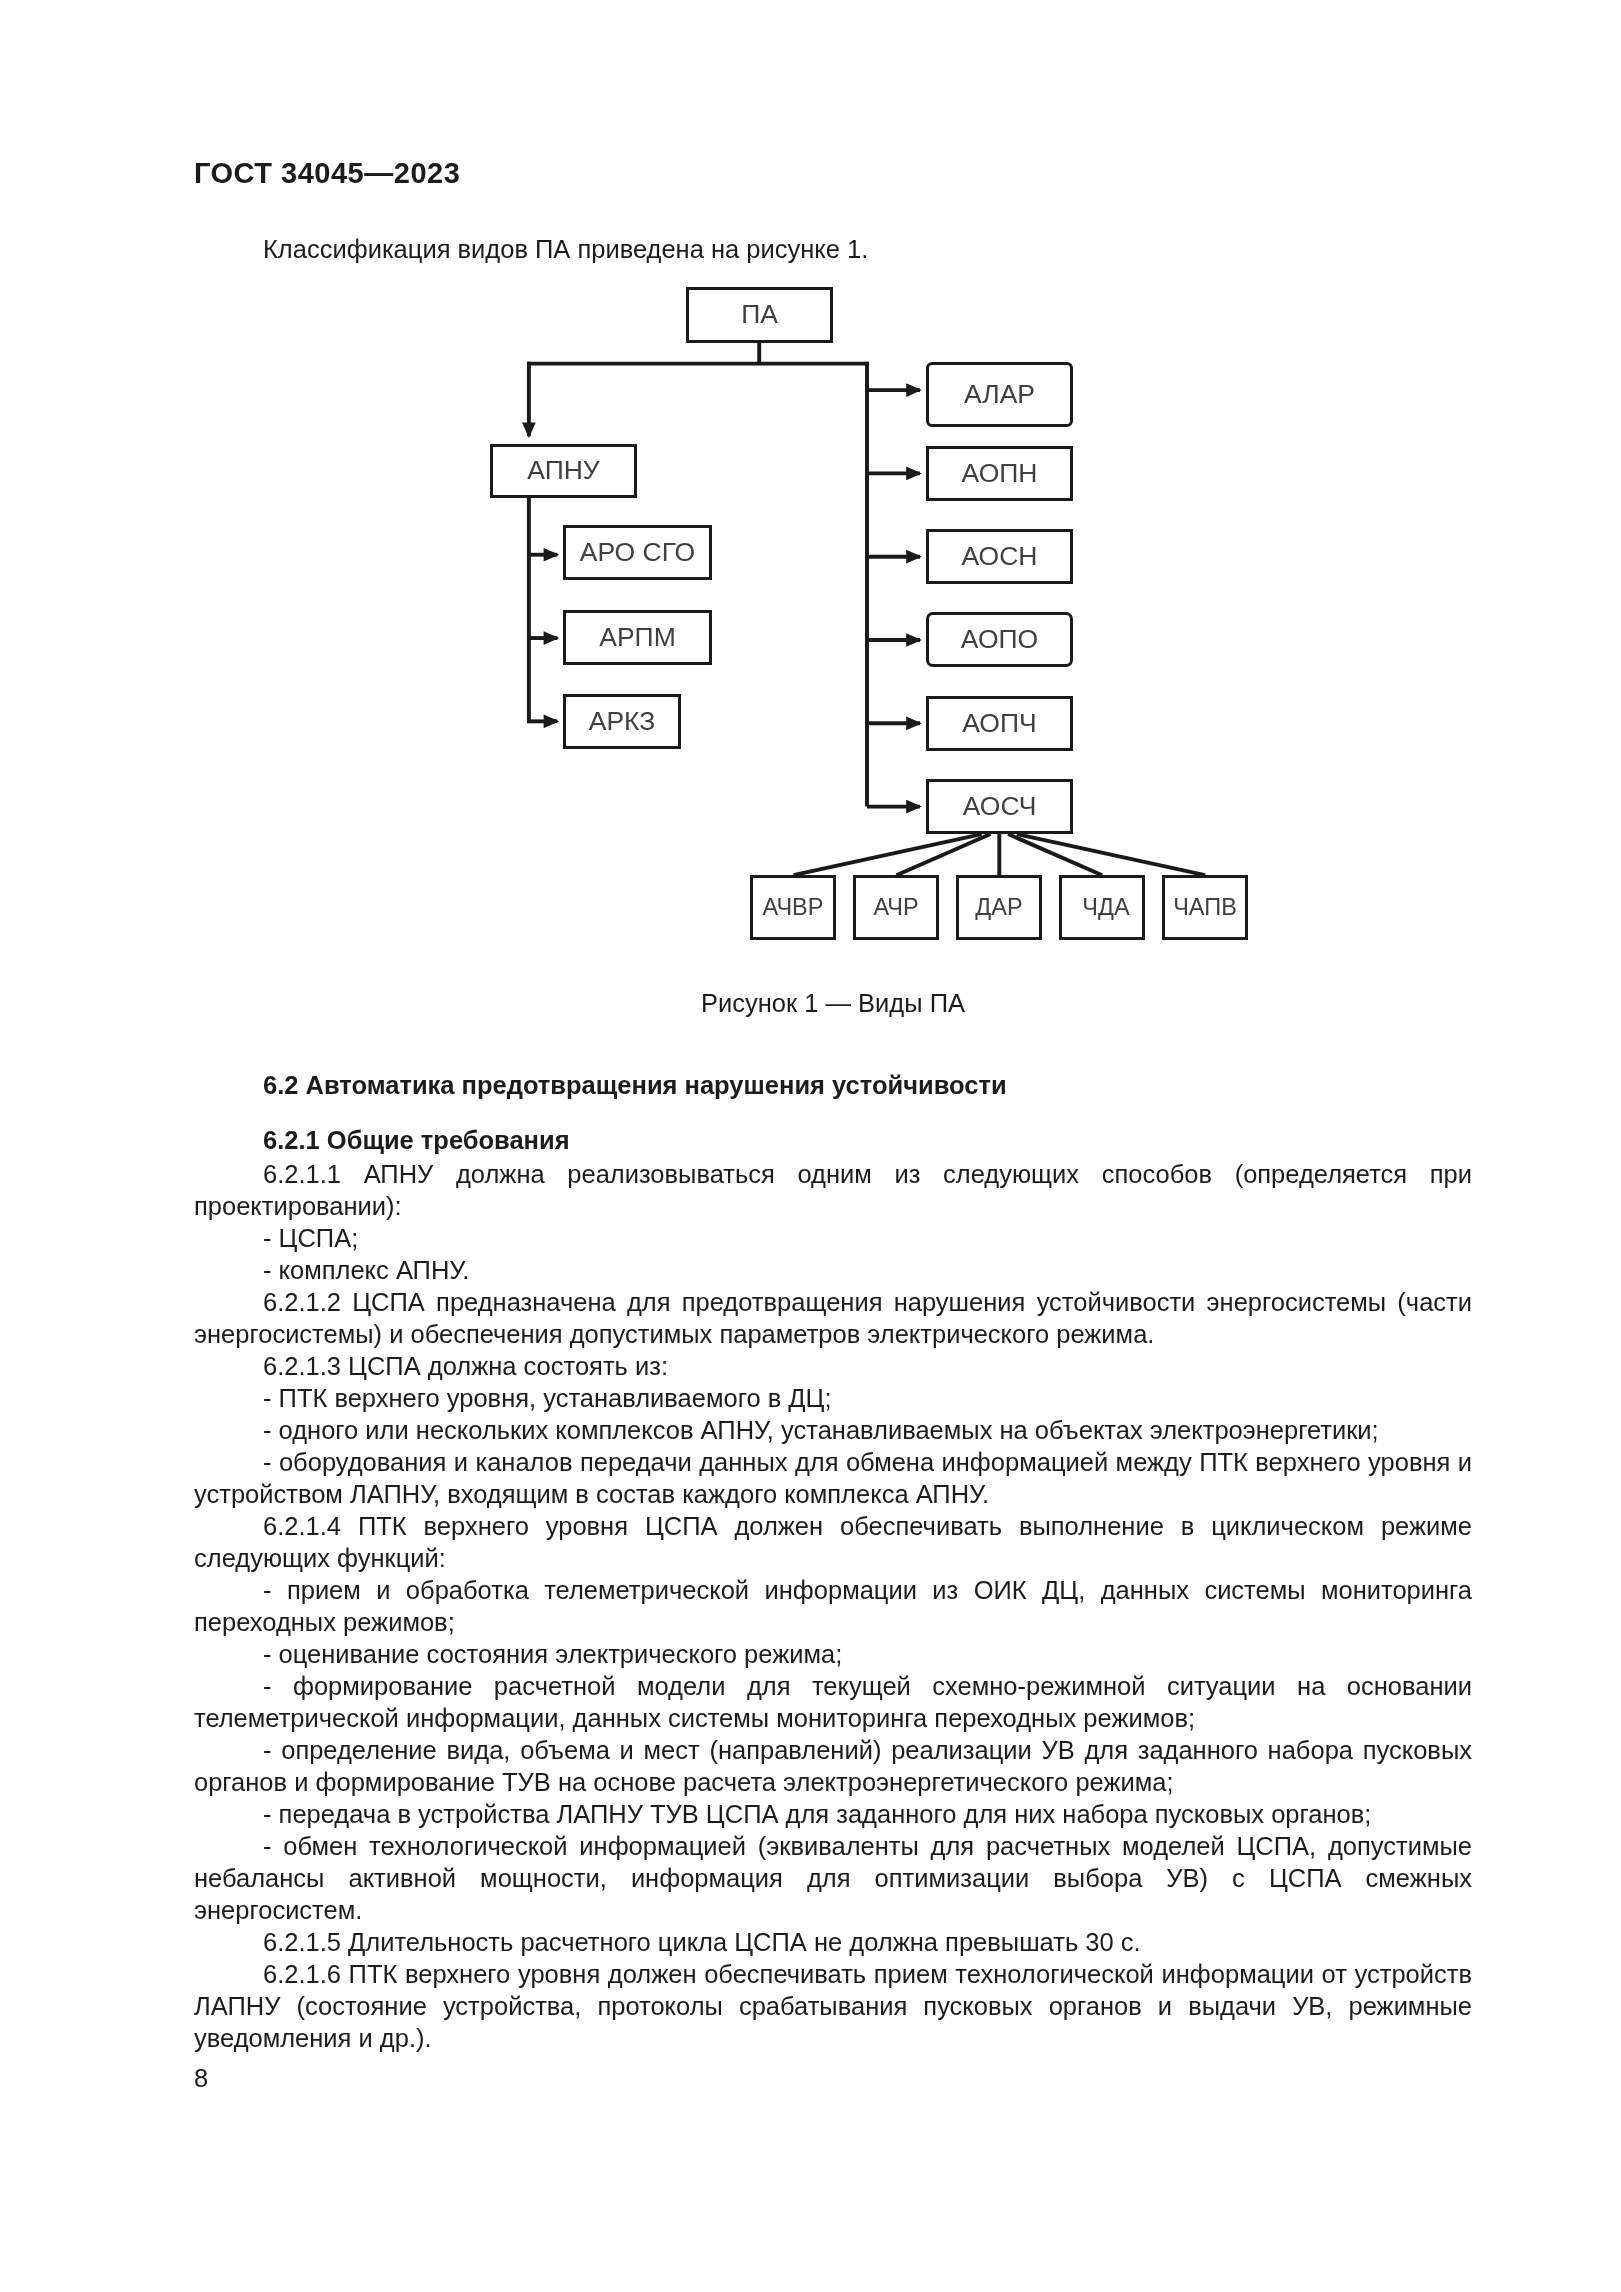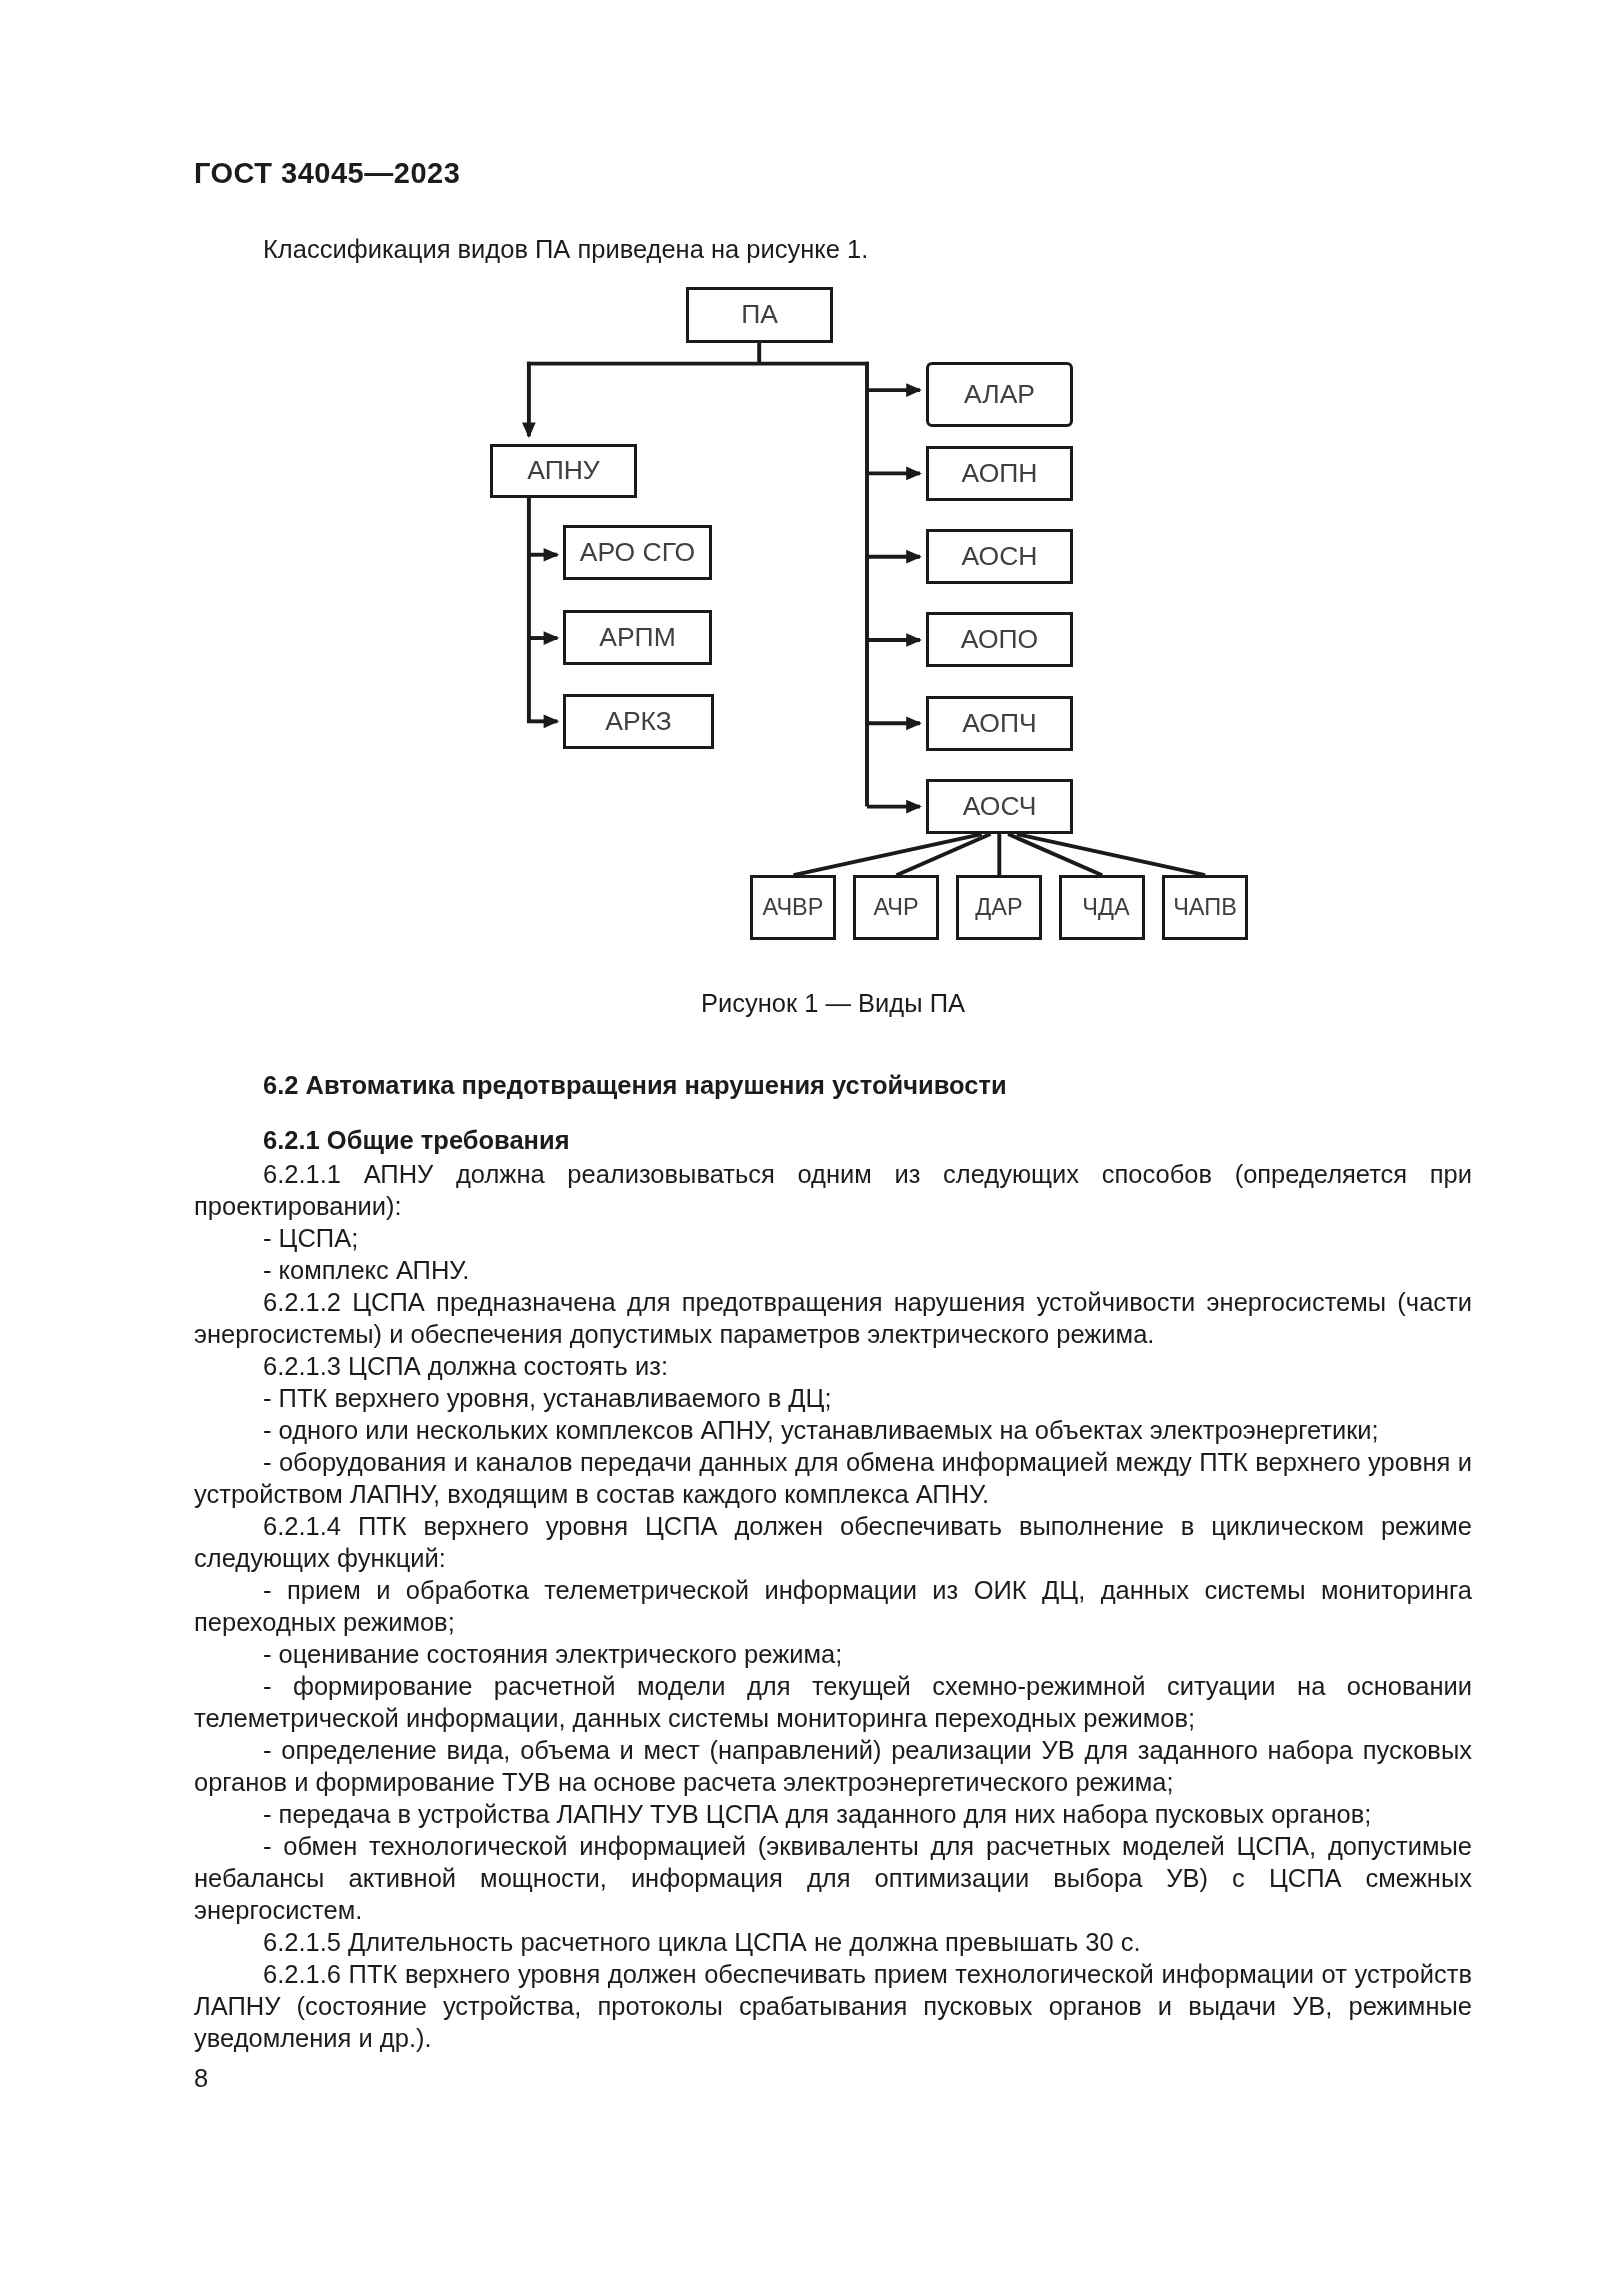--- a/index.html
+++ b/index.html
@@ -31,25 +31,25 @@
   .node{
     position:absolute;box-sizing:border-box;
     border:3.9px solid #1a1a1a;background:#fff;
     display:flex;align-items:center;justify-content:center;
     font-size:26.5px;color:#404040;
   }
   .n-pa   {left:309px;top:0;     width:147px;height:56px;}
   .n-apnu {left:96px; top:157px; width:147px;height:54px;margin-left:17px;}
   .n-aro  {left:186px;top:238px; width:149px;height:55px;}
   .n-arpm {left:186px;top:323px; width:149px;height:55px;}
-  .n-arkz {left:186px;top:407px; width:151px;height:55px;}
+  .n-arkz {left:186px;top:407px; width:118px;height:55px;}
   .n-alar {left:549px;top:75px;  width:147px;height:65px;border-radius:6px;}
   .n-aopn {left:549px;top:159px; width:147px;height:55px;}
   .n-aosn {left:549px;top:242px; width:147px;height:55px;}
-  .n-aopo {left:549px;top:325px; width:147px;height:55px;}
+  .n-aopo {left:549px;top:325px; width:147px;height:55px;border-radius:7px;}
   .n-aopch{left:549px;top:409px; width:147px;height:55px;}
   .n-aosch{left:549px;top:492px; width:147px;height:55px;}
   .n-sm{width:86px;height:65px;top:588px;font-size:23.5px;}
   .n-achvr{left:373px;}
   .n-achr {left:476px;}
   .n-dar  {left:579px;}
   .n-chda {left:682px;padding-left:8px;}
   .n-chapv{left:785px;}
   .caption{
     margin-top:45px;

